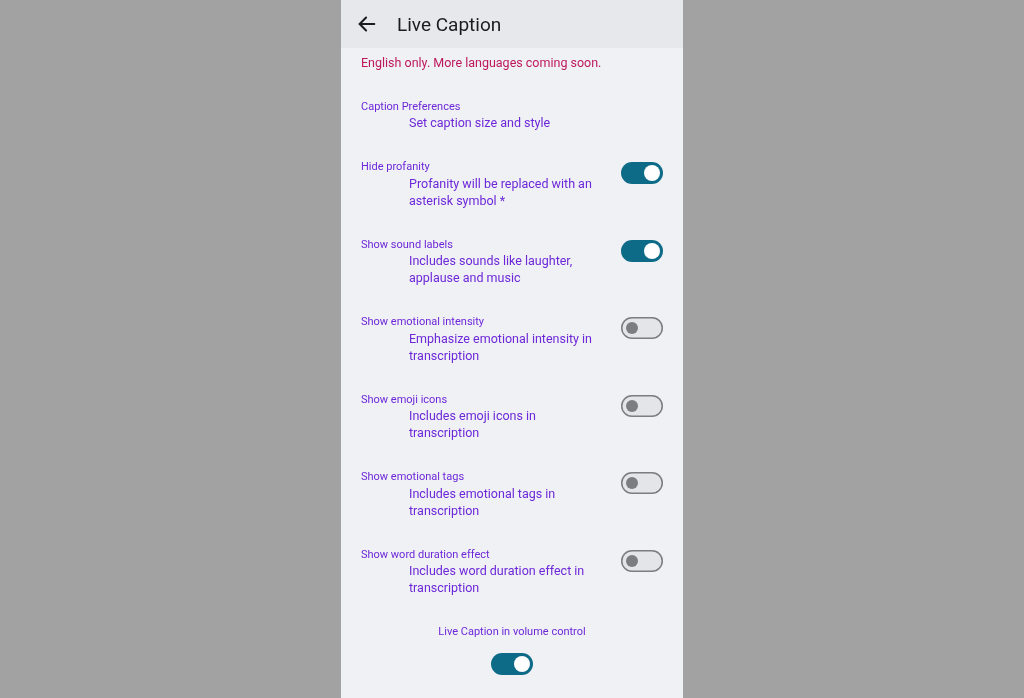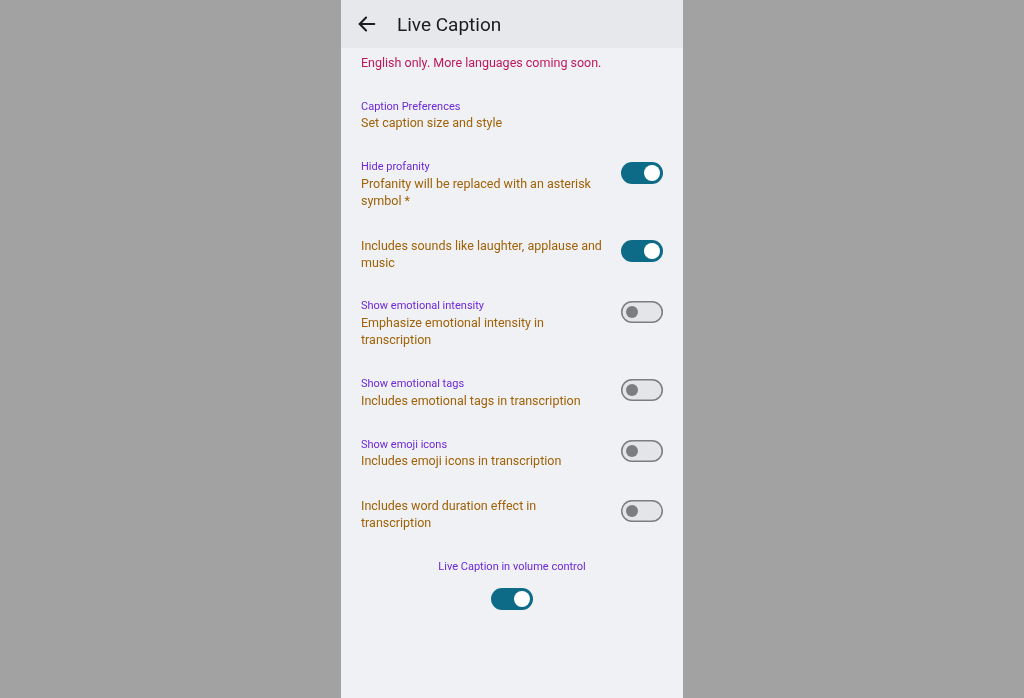--- a/index.html
+++ b/index.html
@@ -70,22 +70,23 @@
     }
     .item-title {
       font-size: 11px;
       font-weight: 400;
       color: #6d28d9;
       line-height: 1.25;
       margin-bottom: 2px;
     }
     .item-sub {
       font-size: 12.5px;
-      color: #a16207;
+      color: #6d28d9;
       line-height: 1.35;
+      margin-left: 48px;
     }
     .toggle {
       position: relative;
       width: 42px;
       height: 22px;
       border-radius: 11px;
       flex-shrink: 0;
       margin-top: 2px;
       cursor: pointer;
       border: none;
@@ -150,59 +151,61 @@
         <div class="item-title">Hide profanity</div>
         <div class="item-sub">Profanity will be replaced with an asterisk symbol *</div>
       </div>
       <button class="toggle on">
           <span class="thumb"></span>
         </button>
     </div>
 
     <div class="item" style="padding-top:28px;">
       <div class="item-text">
+        <div class="item-title">Show sound labels</div>
         <div class="item-sub">Includes sounds like laughter, applause and music</div>
       </div>
       <button class="toggle on">
           <span class="thumb"></span>
         </button>
     </div>
 
     <div class="item" style="padding-top:28px;">
       <div class="item-text">
         <div class="item-title">Show emotional intensity</div>
         <div class="item-sub">Emphasize emotional intensity in transcription</div>
       </div>
       <button class="toggle off">
           <span class="thumb"></span>
         </button>
     </div>
 
     <div class="item" style="padding-top:28px;">
       <div class="item-text">
+        <div class="item-title">Show emoji icons</div>
+        <div class="item-sub">Includes emoji icons in transcription</div>
+      </div>
+      <button class="toggle off">
+          <span class="thumb"></span>
+        </button>
+    </div>
+
+    <div class="item" style="padding-top:28px;">
+      <div class="item-text">
         <div class="item-title">Show emotional tags</div>
         <div class="item-sub">Includes emotional tags in transcription</div>
       </div>
       <button class="toggle off">
           <span class="thumb"></span>
         </button>
     </div>
 
     <div class="item" style="padding-top:28px;">
       <div class="item-text">
-        <div class="item-title">Show emoji icons</div>
-        <div class="item-sub">Includes emoji icons in transcription</div>
-      </div>
-      <button class="toggle off">
-          <span class="thumb"></span>
-        </button>
-    </div>
-
-    <div class="item" style="padding-top:28px;">
-      <div class="item-text">
+        <div class="item-title">Show word duration effect</div>
         <div class="item-sub">Includes word duration effect in transcription</div>
       </div>
       <button class="toggle off">
           <span class="thumb"></span>
         </button>
     </div>
 
     <div class="item" style="padding-top:28px;align-items:center;flex-direction:column;">
       <div class="item-text">
         <div class="item-title">Live Caption in volume control</div>

